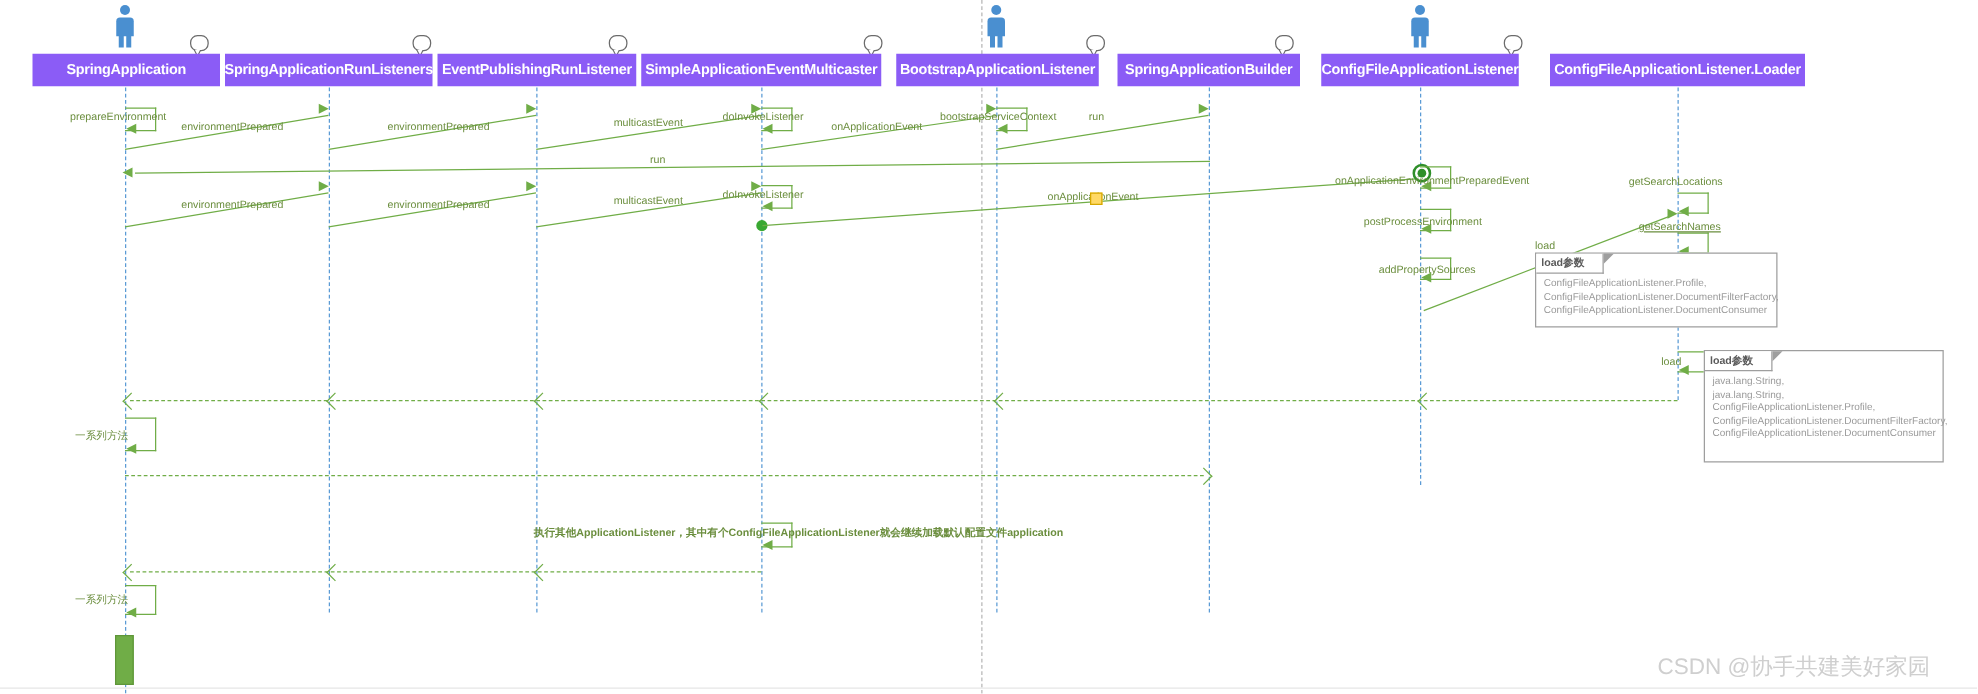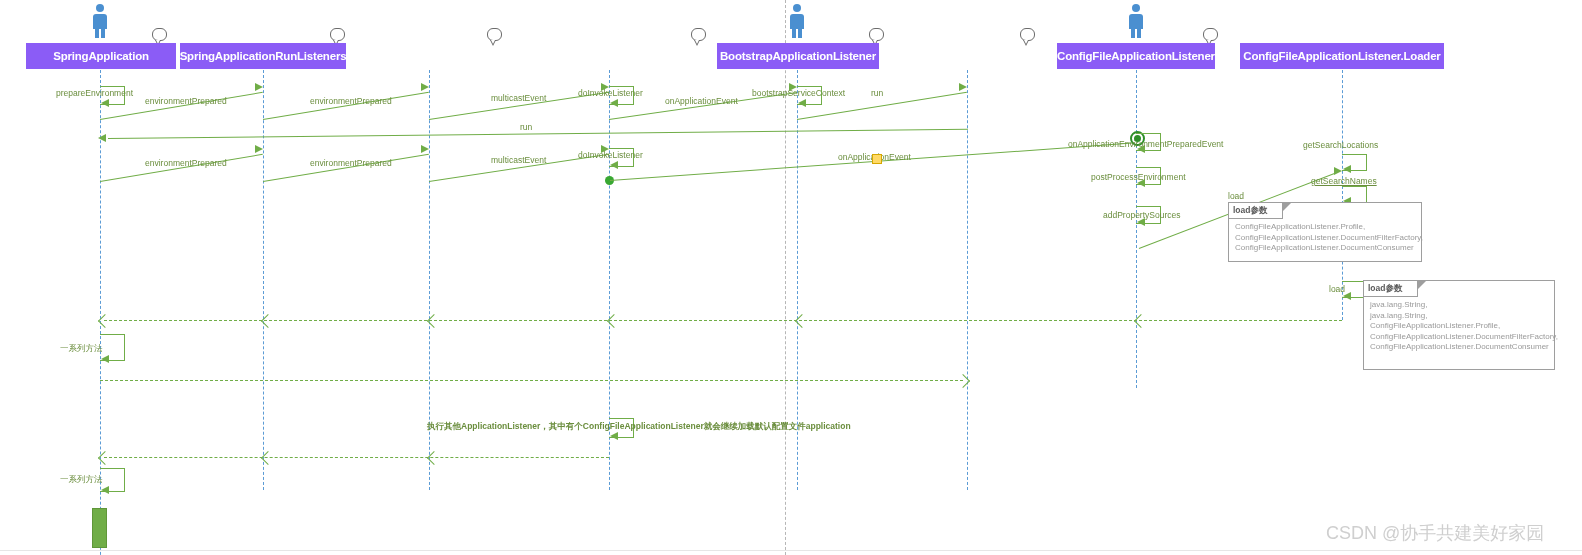--- a/index.html
+++ b/index.html
@@ -140,26 +140,35 @@
     </div>
 
   <div class="lifeline-head" style="left:26px;top:43px;width:150px;">
     <span>SpringApplication</span>
     </div>
 
   <div class="lifeline-head" style="left:180px;top:43px;width:166px;">
     <span>SpringApplicationRunListeners</span>
     </div>
 
-
+  <div class="lifeline-head" style="left:350px;top:43px;width:159px;">
+    <span>EventPublishingRunListener</span>
+    </div>
+
+  <div class="lifeline-head" style="left:513px;top:43px;width:192px;">
+    <span>SimpleApplicationEventMulticaster</span>
+    </div>
 
   <div class="lifeline-head" style="left:717px;top:43px;width:162px;">
     <span>BootstrapApplicationListener</span>
     </div>
 
+  <div class="lifeline-head" style="left:894px;top:43px;width:146px;">
+    <span>SpringApplicationBuilder</span>
+    </div>
 
   <div class="lifeline-head" style="left:1057px;top:43px;width:158px;">
     <span>ConfigFileApplicationListener</span>
     </div>
 
   <div class="lifeline-head" style="left:1240px;top:43px;width:204px;">
     <span>ConfigFileApplicationListener.Loader</span>
     </div>
 
   <div class="selfcall" style="left:100px;top:86px;width:24px;height:17px;"></div>

